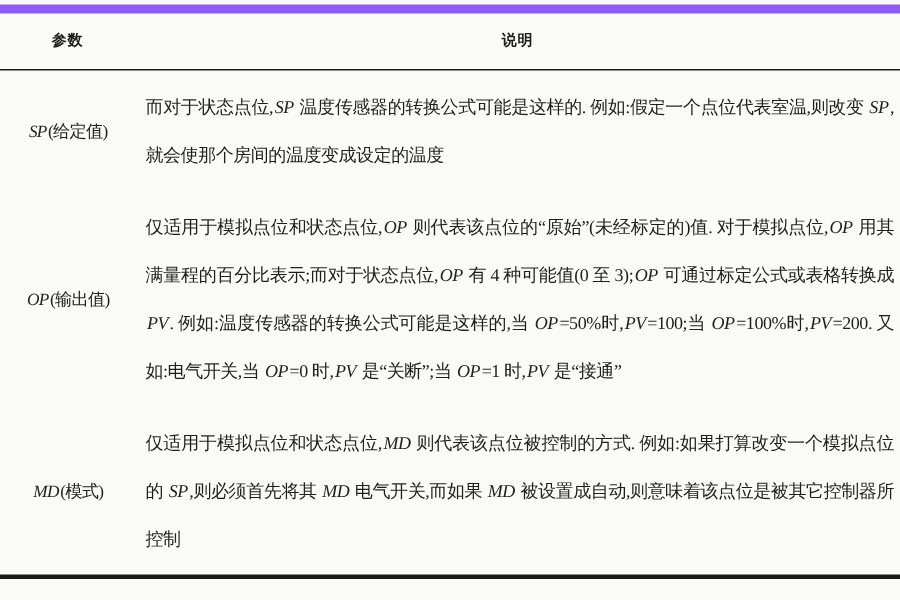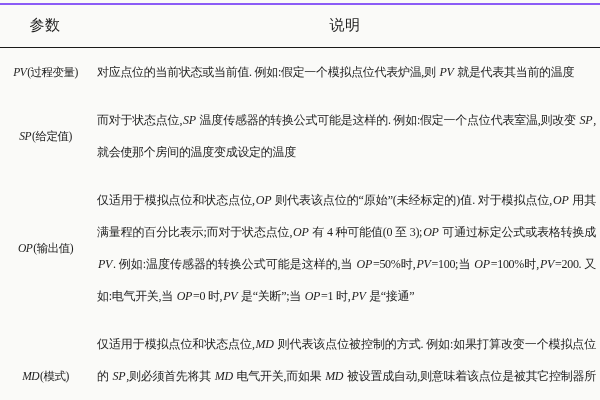--- a/index.html
+++ b/index.html
@@ -11,24 +11,24 @@
   }
   .page { width: 600px; height: 400px; }
   table.param-table {
     width: 600px;
     border-collapse: collapse;
     table-layout: fixed;
     margin-top: 3px;
   }
   col.c1 { width: 90px; }
   th.h {
-    font-weight: normal;
-    font-size: 15px;
+    font-weight: bold;
+    font-size: 10px;
     padding: 11px 0 12px 0;
-    border-top: 2px solid #8b5cf6;
+    border-top: 6px solid #8b5cf6;
     border-bottom: 1px solid #1a1a1a;
     letter-spacing: 0.5px;
   }
   tbody tr:last-child td { border-bottom: 3px solid #1a1a1a; }
   td { vertical-align: middle; font-size: 12px; }
   td.param {
     text-align: center;
     white-space: nowrap;
     font-size: 11.5px;
     letter-spacing: -0.5px;
@@ -53,24 +53,20 @@
       <col class="c2">
     </colgroup>
     <thead>
       <tr>
         <th class="h">参数</th>
         <th class="h">说明</th>
       </tr>
     </thead>
     <tbody>
       <tr>
-        <td class="param"><span class="var">PV</span><span>(过程变量)</span></td>
-        <td class="desc"><span>对应点位的当前状态或当前值. 例如:假定一个模拟点位代表炉温,则 </span><span class="var">PV</span><span> 就是代表其当前的温度</span></td>
-      </tr>
-      <tr>
         <td class="param"><span class="var">SP</span><span>(给定值)</span></td>
         <td class="desc"><span>而对于状态点位,</span><span class="var">SP</span><span> 温度传感器的转换公式可能是这样的. 例如:假定一个点位代表室温,则改变 </span><span class="var">SP</span><span>,就会使那个房间的温度变成设定的温度</span></td>
       </tr>
       <tr>
         <td class="param"><span class="var">OP</span><span>(输出值)</span></td>
         <td class="desc"><span>仅适用于模拟点位和状态点位,</span><span class="var">OP</span><span> 则代表该点位的“原始”(未经标定的)值. 对于模拟点位,</span><span class="var">OP</span><span> 用其满量程的百分比表示;而对于状态点位,</span><span class="var">OP</span><span> 有 4 种可能值(0 至 3);</span><span class="var">OP</span><span> 可通过标定公式或表格转换成 </span><span class="var">PV</span><span>. 例如:温度传感器的转换公式可能是这样的,当 </span><span class="var">OP</span><span>=50%时,</span><span class="var">PV</span><span>=100;当 </span><span class="var">OP</span><span>=100%时,</span><span class="var">PV</span><span>=200. 又如:电气开关,当 </span><span class="var">OP</span><span>=0 时,</span><span class="var">PV</span><span> 是“关断”;当 </span><span class="var">OP</span><span>=1 时,</span><span class="var">PV</span><span> 是“接通”</span></td>
       </tr>
       <tr>
         <td class="param"><span class="var">MD</span><span>(模式)</span></td>
         <td class="desc"><span>仅适用于模拟点位和状态点位,</span><span class="var">MD</span><span> 则代表该点位被控制的方式. 例如:如果打算改变一个模拟点位的 </span><span class="var">SP</span><span>,则必须首先将其 </span><span class="var">MD</span><span> 电气开关,而如果 </span><span class="var">MD</span><span> 被设置成自动,则意味着该点位是被其它控制器所控制</span></td>

